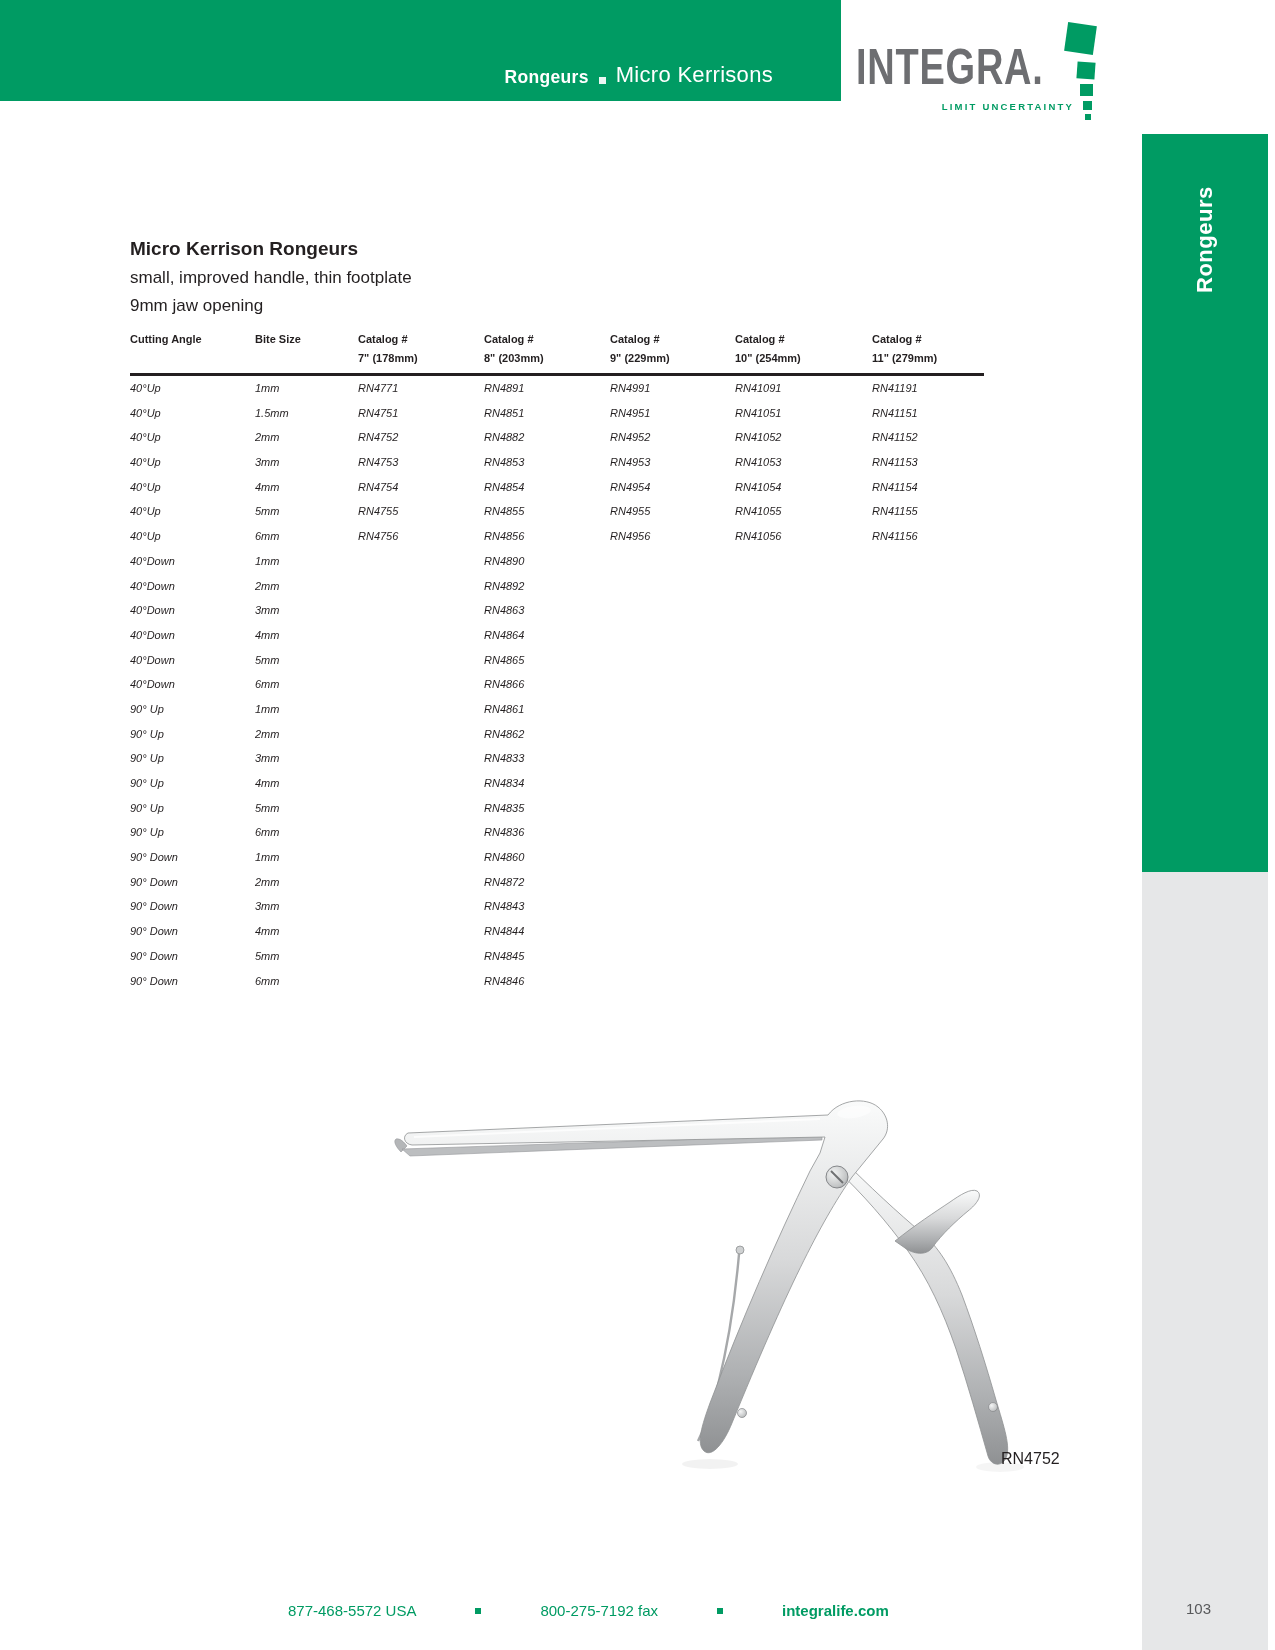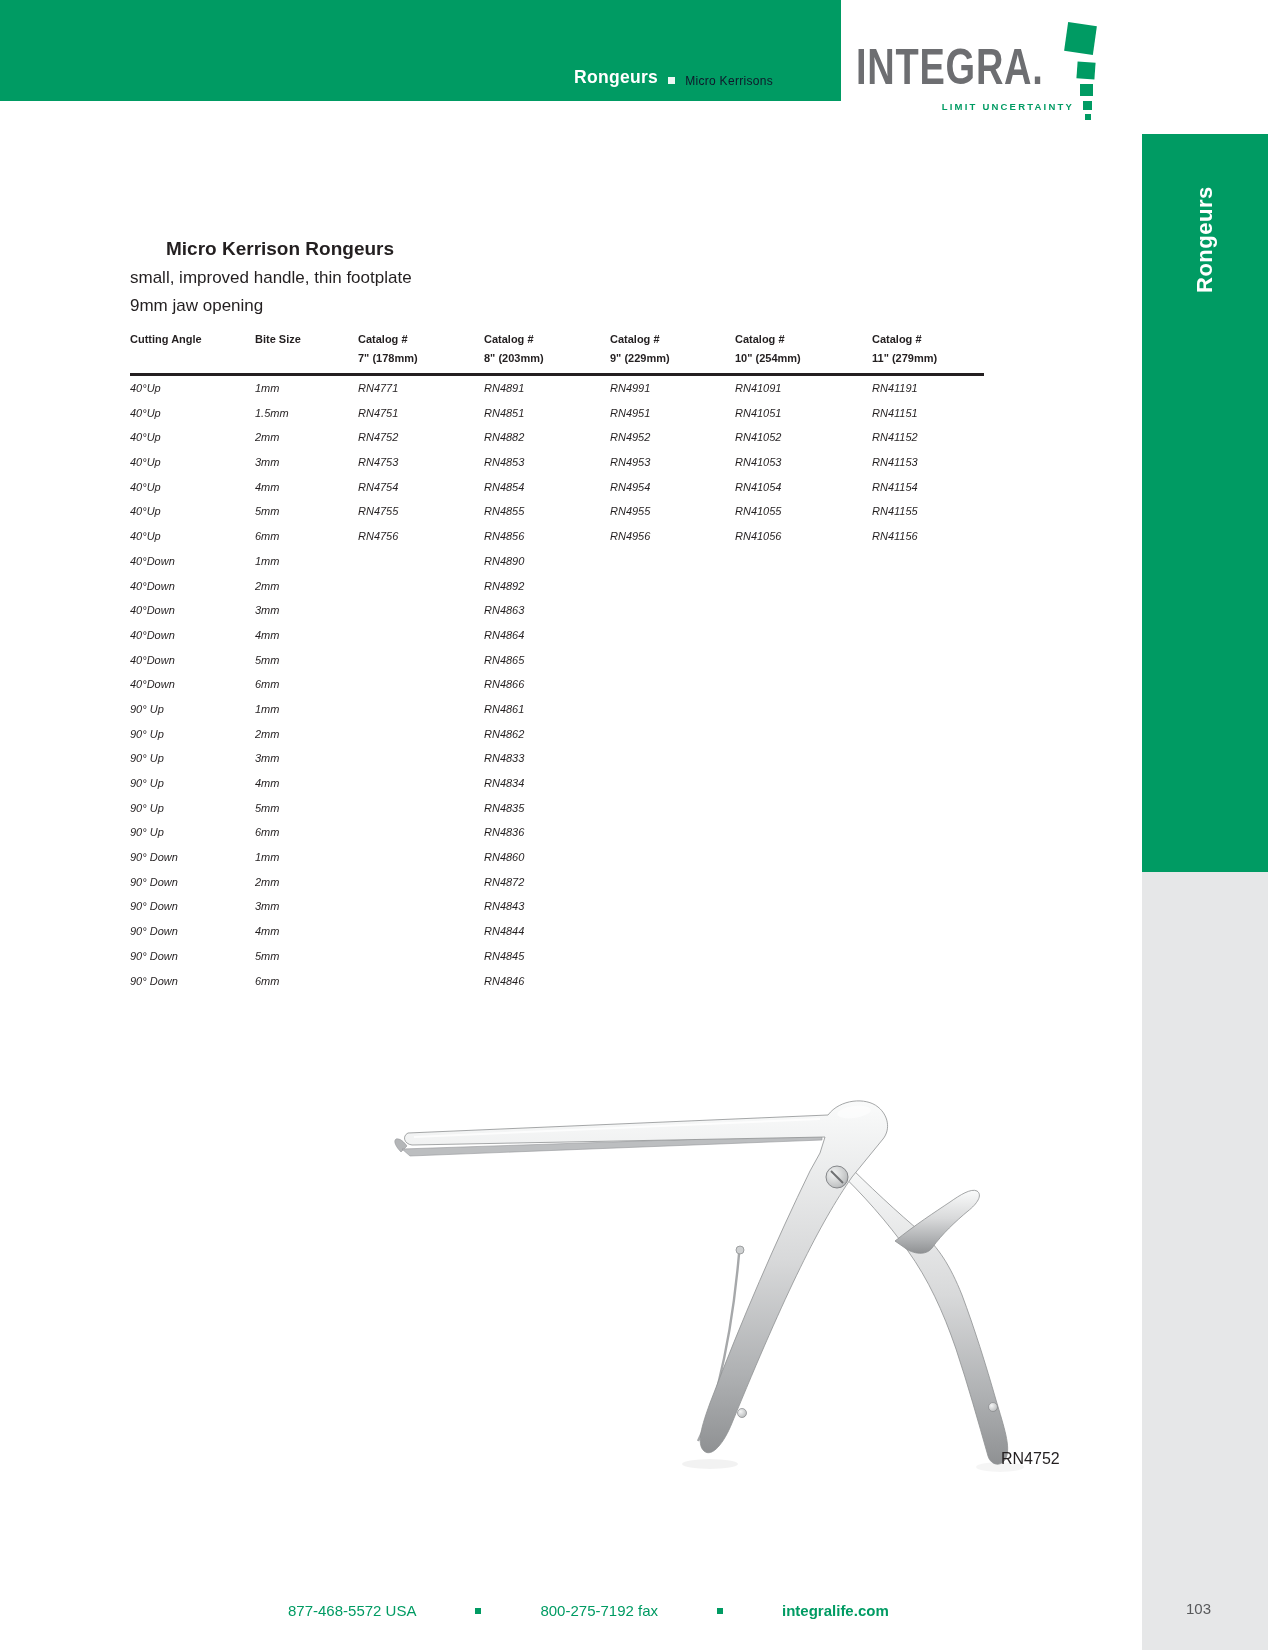--- a/index.html
+++ b/index.html
@@ -4,21 +4,21 @@
 <style>
   html,body{margin:0;padding:0;background:#ffffff;}
   .page{position:relative;width:1275px;height:1650px;background:#ffffff;overflow:hidden;
         font-family:"Liberation Sans", sans-serif;color:#231F20;}
 
   
   .banner{position:absolute;left:0;top:0;width:841px;height:101px;background:#009B63;
           display:flex;align-items:flex-end;justify-content:flex-end;
           padding:0 68px 13px 0;box-sizing:border-box;}
   .banner .sec{color:#fff;font-weight:bold;font-size:17.5px;letter-spacing:.3px;}
-  .banner .sub{color:#0f172a;font-size:12px;letter-spacing:.3px;}
+  .banner .sub{color:#ffffff;font-size:22px;letter-spacing:.3px;}
   .banner .sepsq{width:7px;height:7px;background:rgba(255,255,255,.92);margin:0 10px 4px 10px;
                  display:inline-block;align-self:flex-end;}
 
   
   .logo-text{position:absolute;left:856px;top:42px;font-weight:bold;font-size:50px;line-height:1;
              color:#6D6E71;letter-spacing:1px;transform:scaleX(.76);transform-origin:left top;white-space:nowrap;}
   .logo-tagline{position:absolute;left:918px;top:101px;width:140px;text-align:right;
                 color:#009B63;font-weight:bold;font-size:9.5px;letter-spacing:2.2px;white-space:nowrap;margin-left:16px;}
   .logo-mark{position:absolute;left:1060px;top:18px;width:48px;height:112px;}
   .logo-mark .sq{position:absolute;background:#009B63;}
@@ -28,21 +28,21 @@
   .sq4{left:23px;top:83px;width:9px;height:9px;}
   .sq5{left:25px;top:96px;width:6px;height:6px;}
 
   
   .band-green{position:absolute;left:1142px;top:134px;width:126px;height:738px;background:#009B63;}
   .band-gray{position:absolute;left:1142px;top:872px;width:126px;height:778px;background:#E6E7E8;}
   .side-label{position:absolute;left:1192px;top:293px;transform:rotate(-90deg);transform-origin:0 0;
               color:#fff;font-weight:bold;font-size:22px;letter-spacing:.5px;white-space:nowrap;}
 
   
-  .p-title{position:absolute;left:130px;top:238px;font-size:19px;font-weight:bold;margin-left:36px;}
+  .p-title{position:absolute;left:130px;top:238px;font-size:19px;font-weight:bold;}
   .p-sub1{position:absolute;left:130px;top:268px;font-size:17px;}
   .p-sub2{position:absolute;left:130px;top:296px;font-size:17px;}
 
   
   .ptable{position:absolute;left:130px;top:330px;width:854px;font-size:11px;}
   .thead,.trow{display:grid;grid-template-columns:125px 103px 126px 126px 125px 137px 112px;}
   .thead{border-bottom:3px solid #231F20;padding-bottom:5px;}
   .hcell .l1{display:block;font-weight:bold;line-height:19px;}
   .hcell .l2{display:block;font-weight:bold;line-height:19px;}
   .tbody{font-style:italic;}

